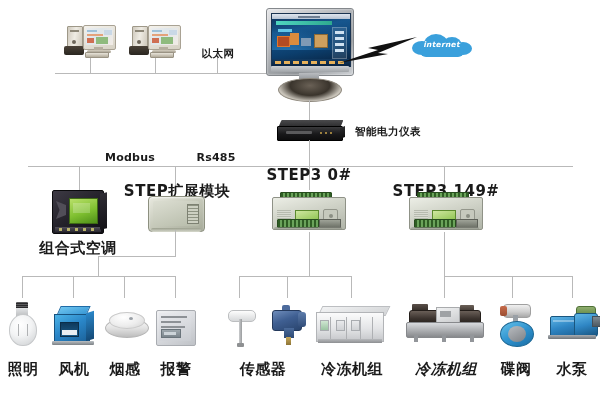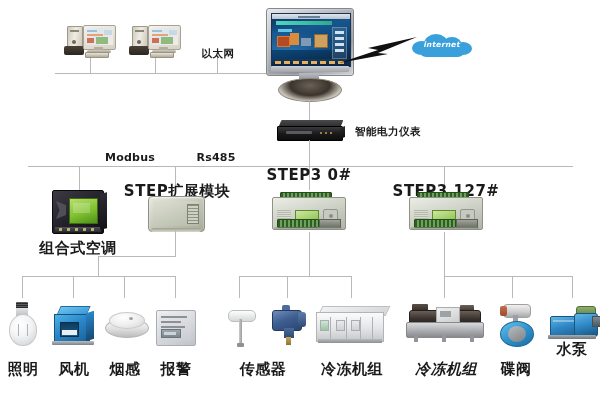--- a/index.html
+++ b/index.html
@@ -542,21 +542,21 @@
     <div class="case">
       <div class="lblk"></div>
       <div class="lcd"></div>
       <div class="pad"></div>
     </div>
     <div class="termb"></div>
     <div class="conn"></div>
     <div class="shad"></div>
   </div>
 
-  <div class="lbl lbl-dev ctr" style="left:446px;top:184px;">STEP3 127#</div>
+  <div class="lbl lbl-dev ctr" style="left:446px;top:184px;">STEP3 149#</div>
   <div class="ctrl" style="left:409px;top:192px;">
     <div class="term"></div>
     <div class="case">
       <div class="lblk"></div>
       <div class="lcd"></div>
       <div class="pad"></div>
     </div>
     <div class="termb"></div>
     <div class="conn"></div>
     <div class="shad"></div>
@@ -670,15 +670,15 @@
 
   <div class="dev pump" style="left:546px;top:300px;width:58px;height:48px;">
     <div class="cap"></div>
       <div class="mot">
         <i></i>
       </div>
     <div class="head"></div>
       <div class="out"></div>
       <div class="foot"></div>
   </div>
-  <div class="lbl lbl-dev ctr" style="left:572px;top:342px;">水泵</div>
+  <div class="lbl lbl-dev ctr" style="left:572px;top:362px;">水泵</div>
 
 </div>
 
 </body></html>

